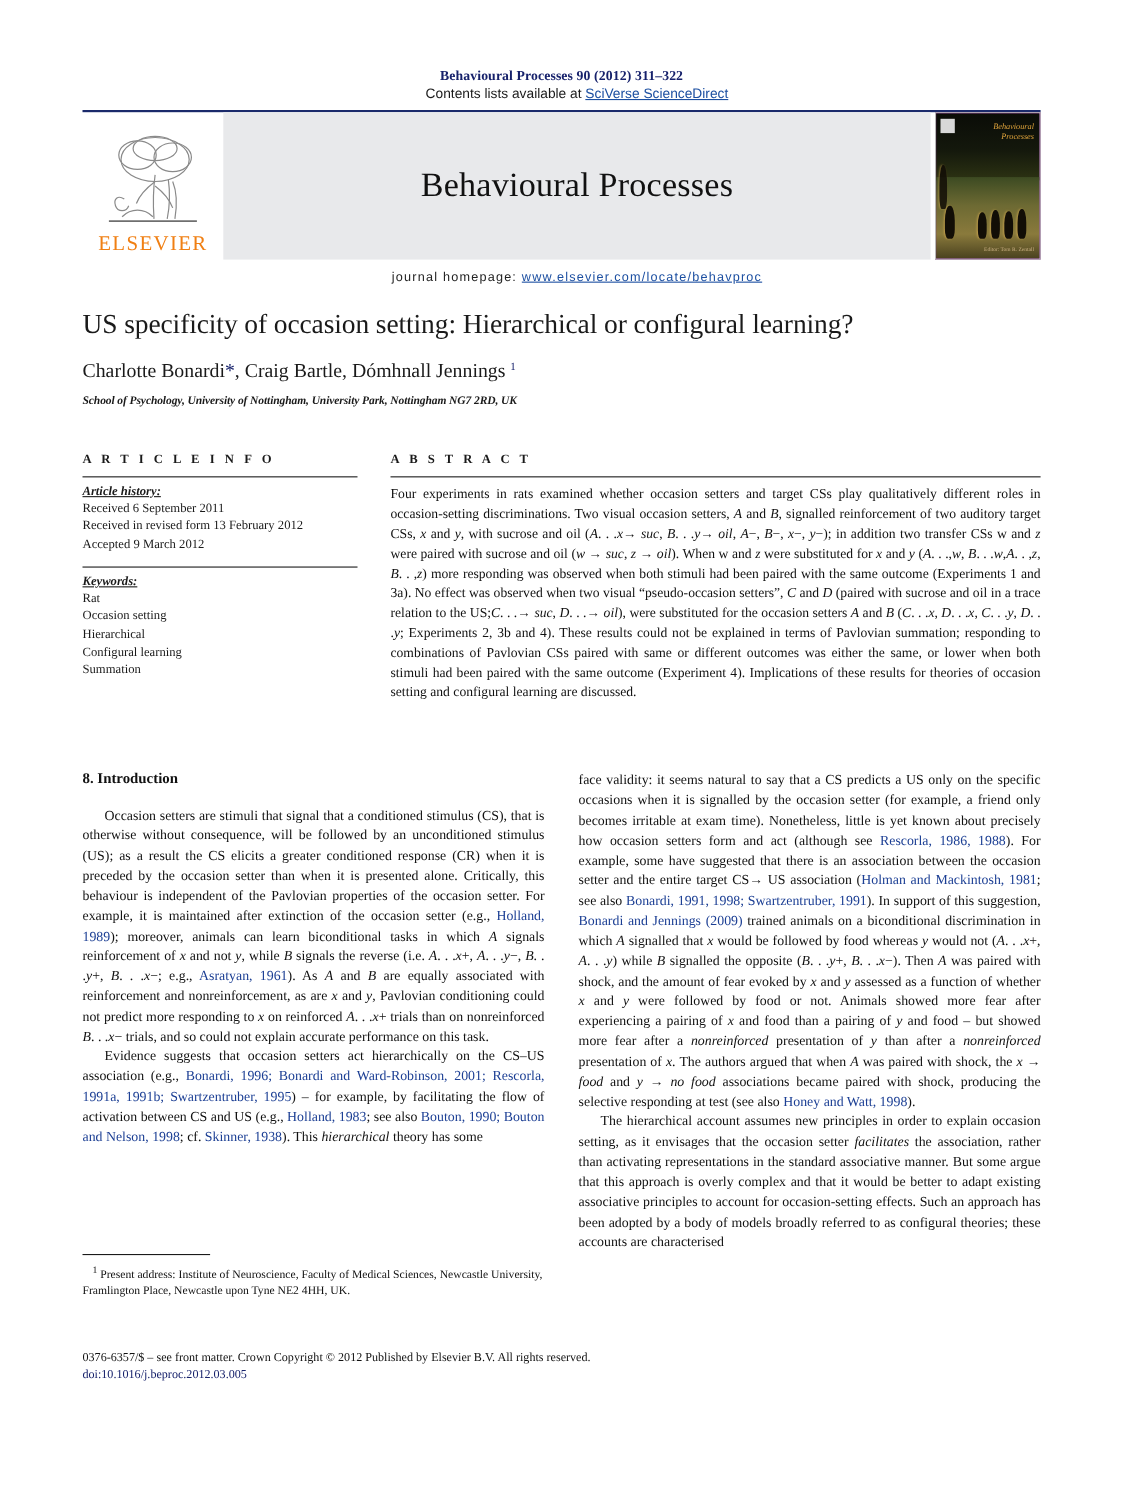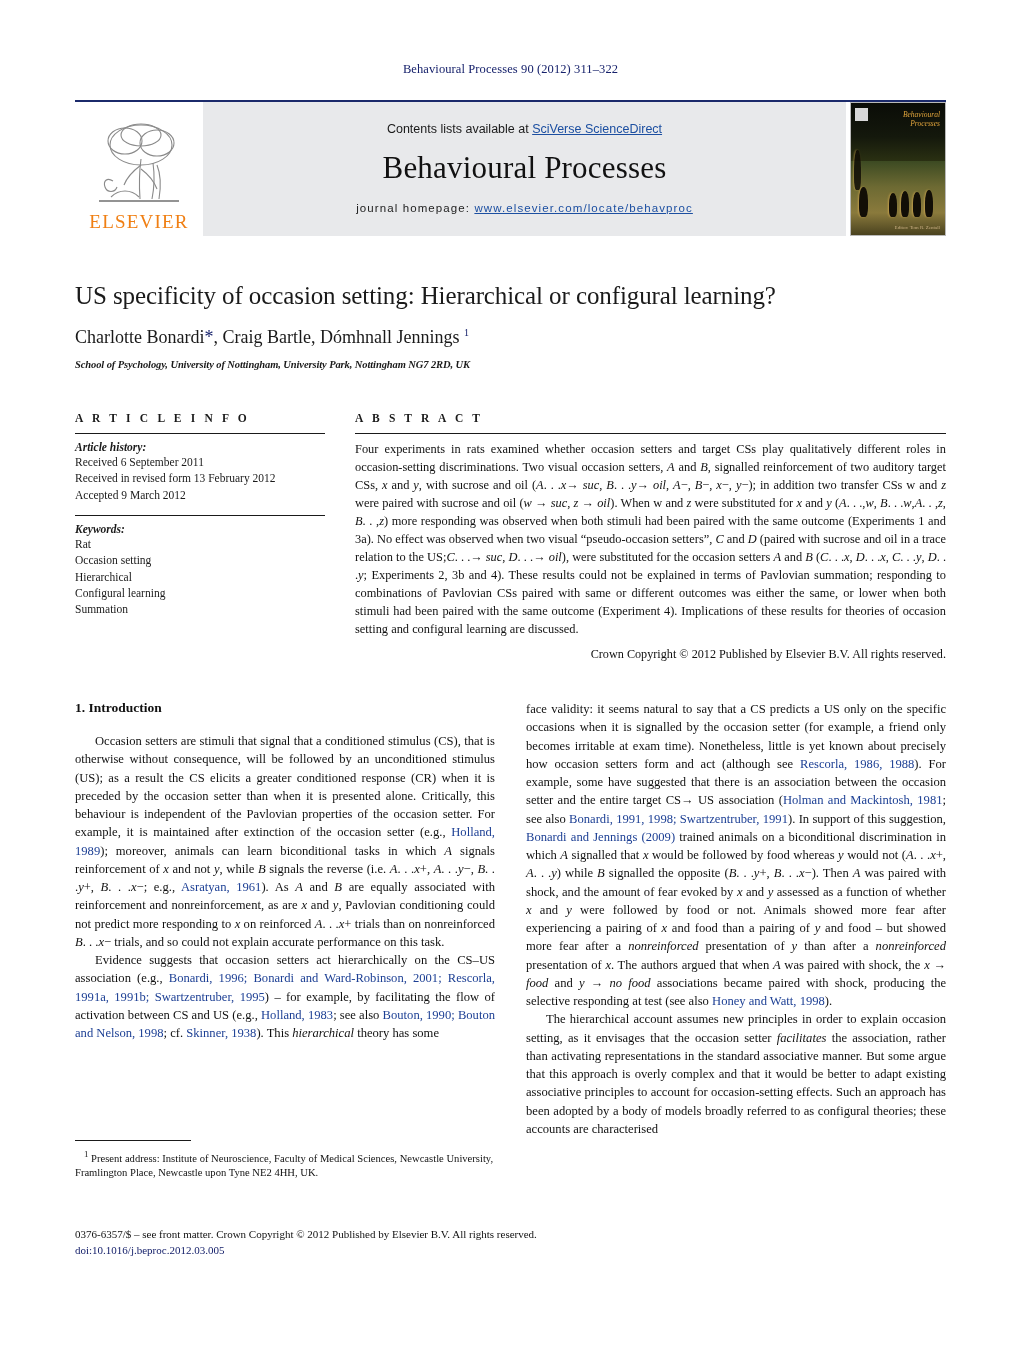--- a/index.html
+++ b/index.html
@@ -23,21 +23,21 @@
   }
 
   
   .running-head {
     position: absolute;
     top: 62px;
     left: 0;
     width: 1021px;
     text-align: center;
     font-size: 12.5px;
-    font-weight: normal;
+    font-weight: bold;
     color: #16216b;
     letter-spacing: 0.1px;
   }
 
   
   .masthead {
     position: absolute;
     top: 100px;
     left: 75px;
     width: 871px;
@@ -70,20 +70,21 @@
   }
   .masthead-center {
     flex: 1 1 auto;
     background: #e8e9eb;
     display: flex;
     flex-direction: column;
     align-items: center;
     justify-content: center;
     padding: 6px 0 8px 0;
     box-sizing: border-box;
+    gap: 44px;
   }
   .contents-line {
     font-family: "Liberation Sans", sans-serif;
     font-size: 12.5px;
     color: #1a1a1a;
     margin-bottom: 14px;
   }
   .contents-line .sd-link {
     color: #1c4fa1;
   }
@@ -223,20 +224,21 @@
   .rule-mid {
     border-top: 1.6px solid #1a1a1a;
     margin: 12px 0 7px 0;
   }
   .info-label {
     font-size: 11.5px;
     font-style: italic;
     font-weight: bold;
     color: #1a1a1a;
     margin-bottom: 1px;
+    text-decoration: underline;
   }
   .info-line {
     font-size: 11.5px;
     color: #1a1a1a;
     line-height: 1.42;
   }
   .abstract-body {
     font-size: 12.4px;
     line-height: 1.45;
     color: #111111;
@@ -405,29 +407,28 @@
       <div class="info-line">Occasion setting</div>
       <div class="info-line">Hierarchical</div>
       <div class="info-line">Configural learning</div>
       <div class="info-line">Summation</div>
     </div>
 
     <div class="col-abstract">
       <div class="section-kicker">A B S T R A C T</div>
       <div class="rule-strong"></div>
       <div class="abstract-body">Four experiments in rats examined whether occasion setters and target CSs play qualitatively different roles in occasion-setting discriminations. Two visual occasion setters, <i>A</i> and <i>B</i>, signalled reinforcement of two auditory target CSs, <i>x</i> and <i>y</i>, with sucrose and oil (<i>A</i>. . .<i>x</i>→ <i>suc</i>, <i>B</i>. . .<i>y</i>→ <i>oil</i>, <i>A</i>−, <i>B</i>−, <i>x</i>−, <i>y</i>−); in addition two transfer CSs w and <i>z</i> were paired with sucrose and oil (<i>w</i> → <i>suc</i>, <i>z</i> → <i>oil</i>). When w and <i>z</i> were substituted for <i>x</i> and <i>y</i> (<i>A</i>. . .,<i>w</i>, <i>B</i>. . .<i>w</i>,<i>A</i>. . ,<i>z</i>, <i>B</i>. . ,<i>z</i>) more responding was observed when both stimuli had been paired with the same outcome (Experiments 1 and 3a). No effect was observed when two visual “pseudo-occasion setters”, <i>C</i> and <i>D</i> (paired with sucrose and oil in a trace relation to the US;<i>C</i>. . .→ <i>suc</i>, <i>D</i>. . .→ <i>oil</i>), were substituted for the occasion setters <i>A</i> and <i>B</i> (<i>C</i>. . .<i>x</i>, <i>D</i>. . .<i>x</i>, <i>C</i>. . .<i>y</i>, <i>D</i>. . .<i>y</i>; Experiments 2, 3b and 4). These results could not be explained in terms of Pavlovian summation; responding to combinations of Pavlovian CSs paired with same or different outcomes was either the same, or lower when both stimuli had been paired with the same outcome (Experiment 4). Implications of these results for theories of occasion setting and configural learning are discussed.</div>
-      <div class="copyright-line">Crown Copyright © 2012 Published by Elsevier B.V. All rights reserved.</div>
     </div>
 
   </div>
 
   <div class="body-cols">
 
     <div class="bodycol">
-      <h2 class="sec-heading">1.  Introduction</h2>
+      <h2 class="sec-heading">8.  Introduction</h2>
       <p>Occasion setters are stimuli that signal that a conditioned stimulus (CS), that is otherwise without consequence, will be followed by an unconditioned stimulus (US); as a result the CS elicits a greater conditioned response (CR) when it is preceded by the occasion setter than when it is presented alone. Critically, this behaviour is independent of the Pavlovian properties of the occasion setter. For example, it is maintained after extinction of the occasion setter (e.g., <span class="cite">Holland, 1989</span>); moreover, animals can learn biconditional tasks in which <i>A</i> signals reinforcement of <i>x</i> and not <i>y</i>, while <i>B</i> signals the reverse (i.e. <i>A</i>. . .<i>x</i>+, <i>A</i>. . .<i>y</i>−, <i>B</i>. . .<i>y</i>+, <i>B</i>. . .<i>x</i>−; e.g., <span class="cite">Asratyan, 1961</span>). As <i>A</i> and <i>B</i> are equally associated with reinforcement and nonreinforcement, as are <i>x</i> and <i>y</i>, Pavlovian conditioning could not predict more responding to <i>x</i> on reinforced <i>A</i>. . .<i>x</i>+ trials than on nonreinforced <i>B</i>. . .<i>x</i>− trials, and so could not explain accurate performance on this task.</p>
       <p>Evidence suggests that occasion setters act hierarchically on the CS–US association (e.g., <span class="cite">Bonardi, 1996; Bonardi and Ward-Robinson, 2001; Rescorla, 1991a, 1991b; Swartzentruber, 1995</span>) – for example, by facilitating the flow of activation between CS and US (e.g., <span class="cite">Holland, 1983</span>; see also <span class="cite">Bouton, 1990; Bouton and Nelson, 1998</span>; cf. <span class="cite">Skinner, 1938</span>). This <i>hierarchical</i> theory has some</p>
     </div>
 
     <div class="bodycol">
       <p class="cont">face validity: it seems natural to say that a CS predicts a US only on the specific occasions when it is signalled by the occasion setter (for example, a friend only becomes irritable at exam time). Nonetheless, little is yet known about precisely how occasion setters form and act (although see <span class="cite">Rescorla, 1986, 1988</span>). For example, some have suggested that there is an association between the occasion setter and the entire target CS→ US association (<span class="cite">Holman and Mackintosh, 1981</span>; see also <span class="cite">Bonardi, 1991, 1998; Swartzentruber, 1991</span>). In support of this suggestion, <span class="cite">Bonardi and Jennings (2009)</span> trained animals on a biconditional discrimination in which <i>A</i> signalled that <i>x</i> would be followed by food whereas <i>y</i> would not (<i>A</i>. . .<i>x</i>+, <i>A</i>. . .<i>y</i>) while <i>B</i> signalled the opposite (<i>B</i>. . .<i>y</i>+, <i>B</i>. . .<i>x</i>−). Then <i>A</i> was paired with shock, and the amount of fear evoked by <i>x</i> and <i>y</i> assessed as a function of whether <i>x</i> and <i>y</i> were followed by food or not. Animals showed more fear after experiencing a pairing of <i>x</i> and food than a pairing of <i>y</i> and food – but showed more fear after a <i>nonreinforced</i> presentation of <i>y</i> than after a <i>nonreinforced</i> presentation of <i>x</i>. The authors argued that when <i>A</i> was paired with shock, the <i>x</i> → <i>food</i> and <i>y</i> → <i>no food</i> associations became paired with shock, producing the selective responding at test (see also <span class="cite">Honey and Watt, 1998</span>).</p>
       <p>The hierarchical account assumes new principles in order to explain occasion setting, as it envisages that the occasion setter <i>facilitates</i> the association, rather than activating representations in the standard associative manner. But some argue that this approach is overly complex and that it would be better to adapt existing associative principles to account for occasion-setting effects. Such an approach has been adopted by a body of models broadly referred to as configural theories; these accounts are characterised</p>
     </div>
 
   </div>

